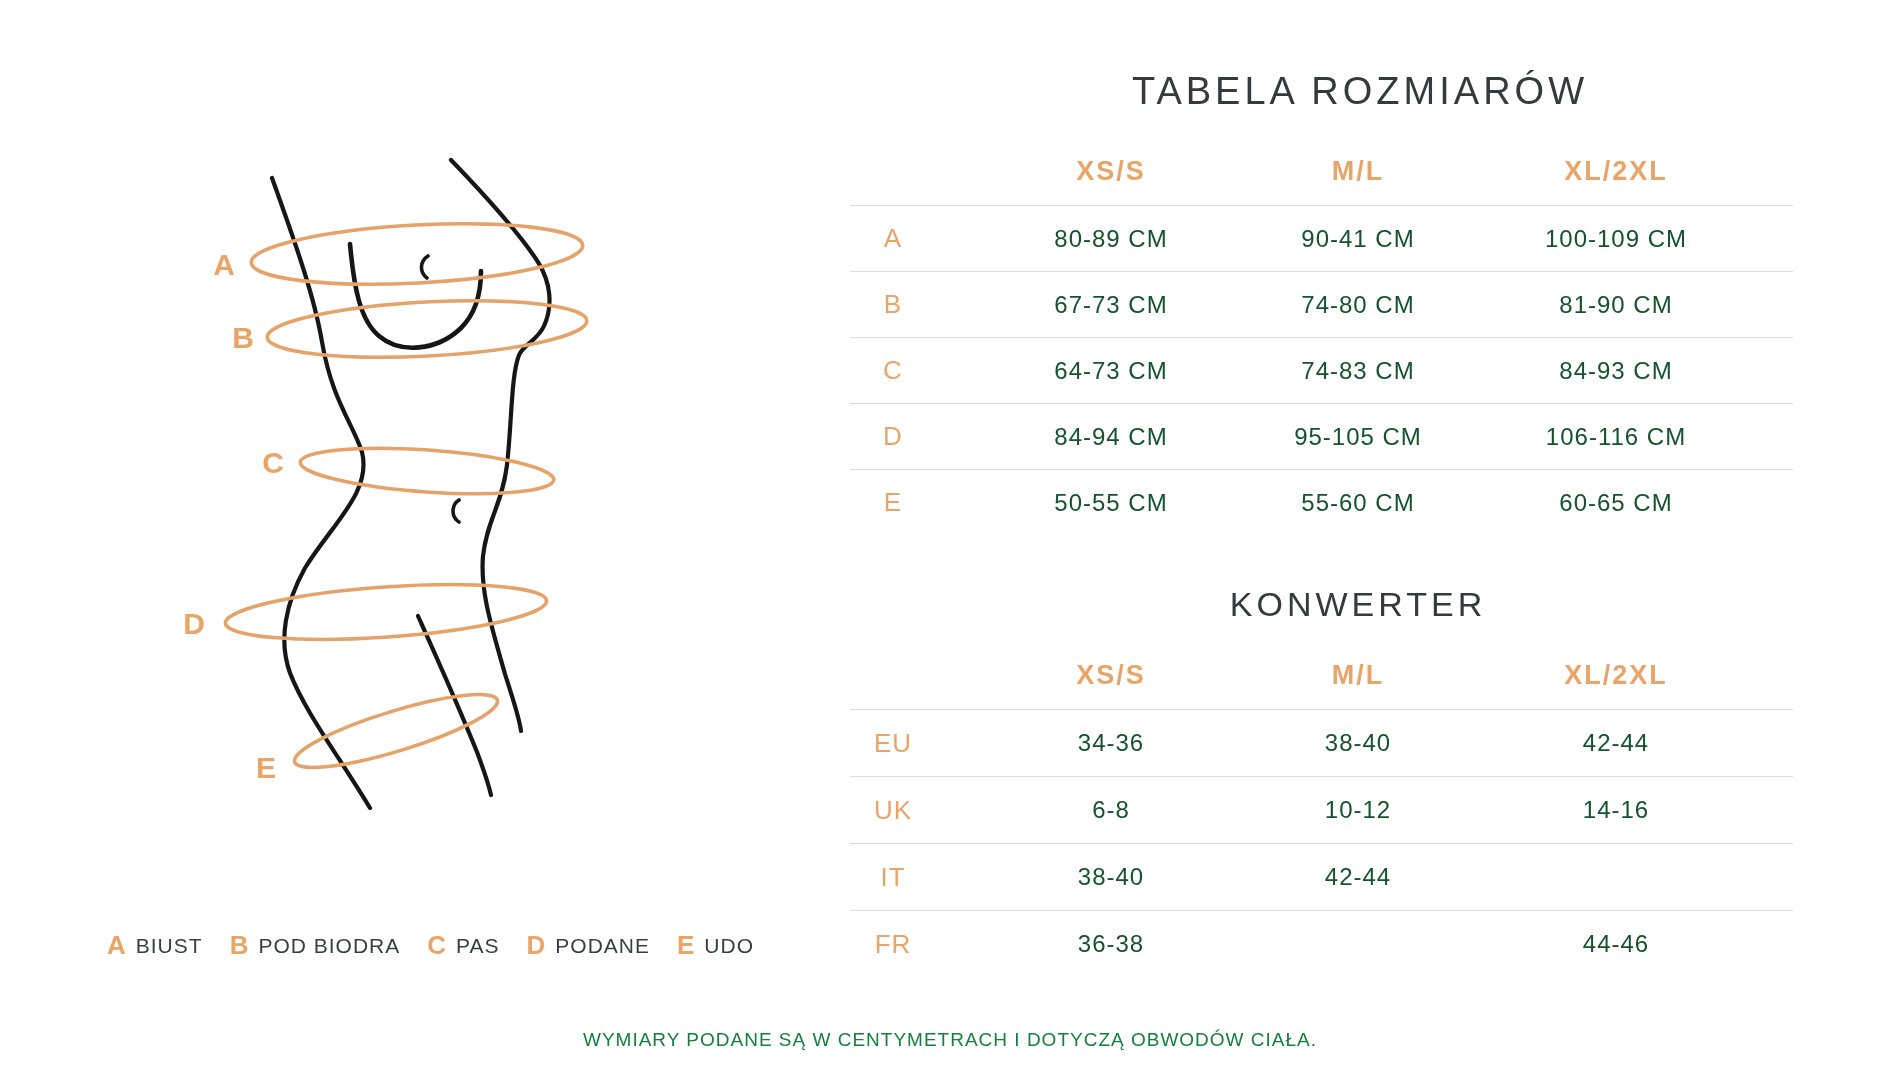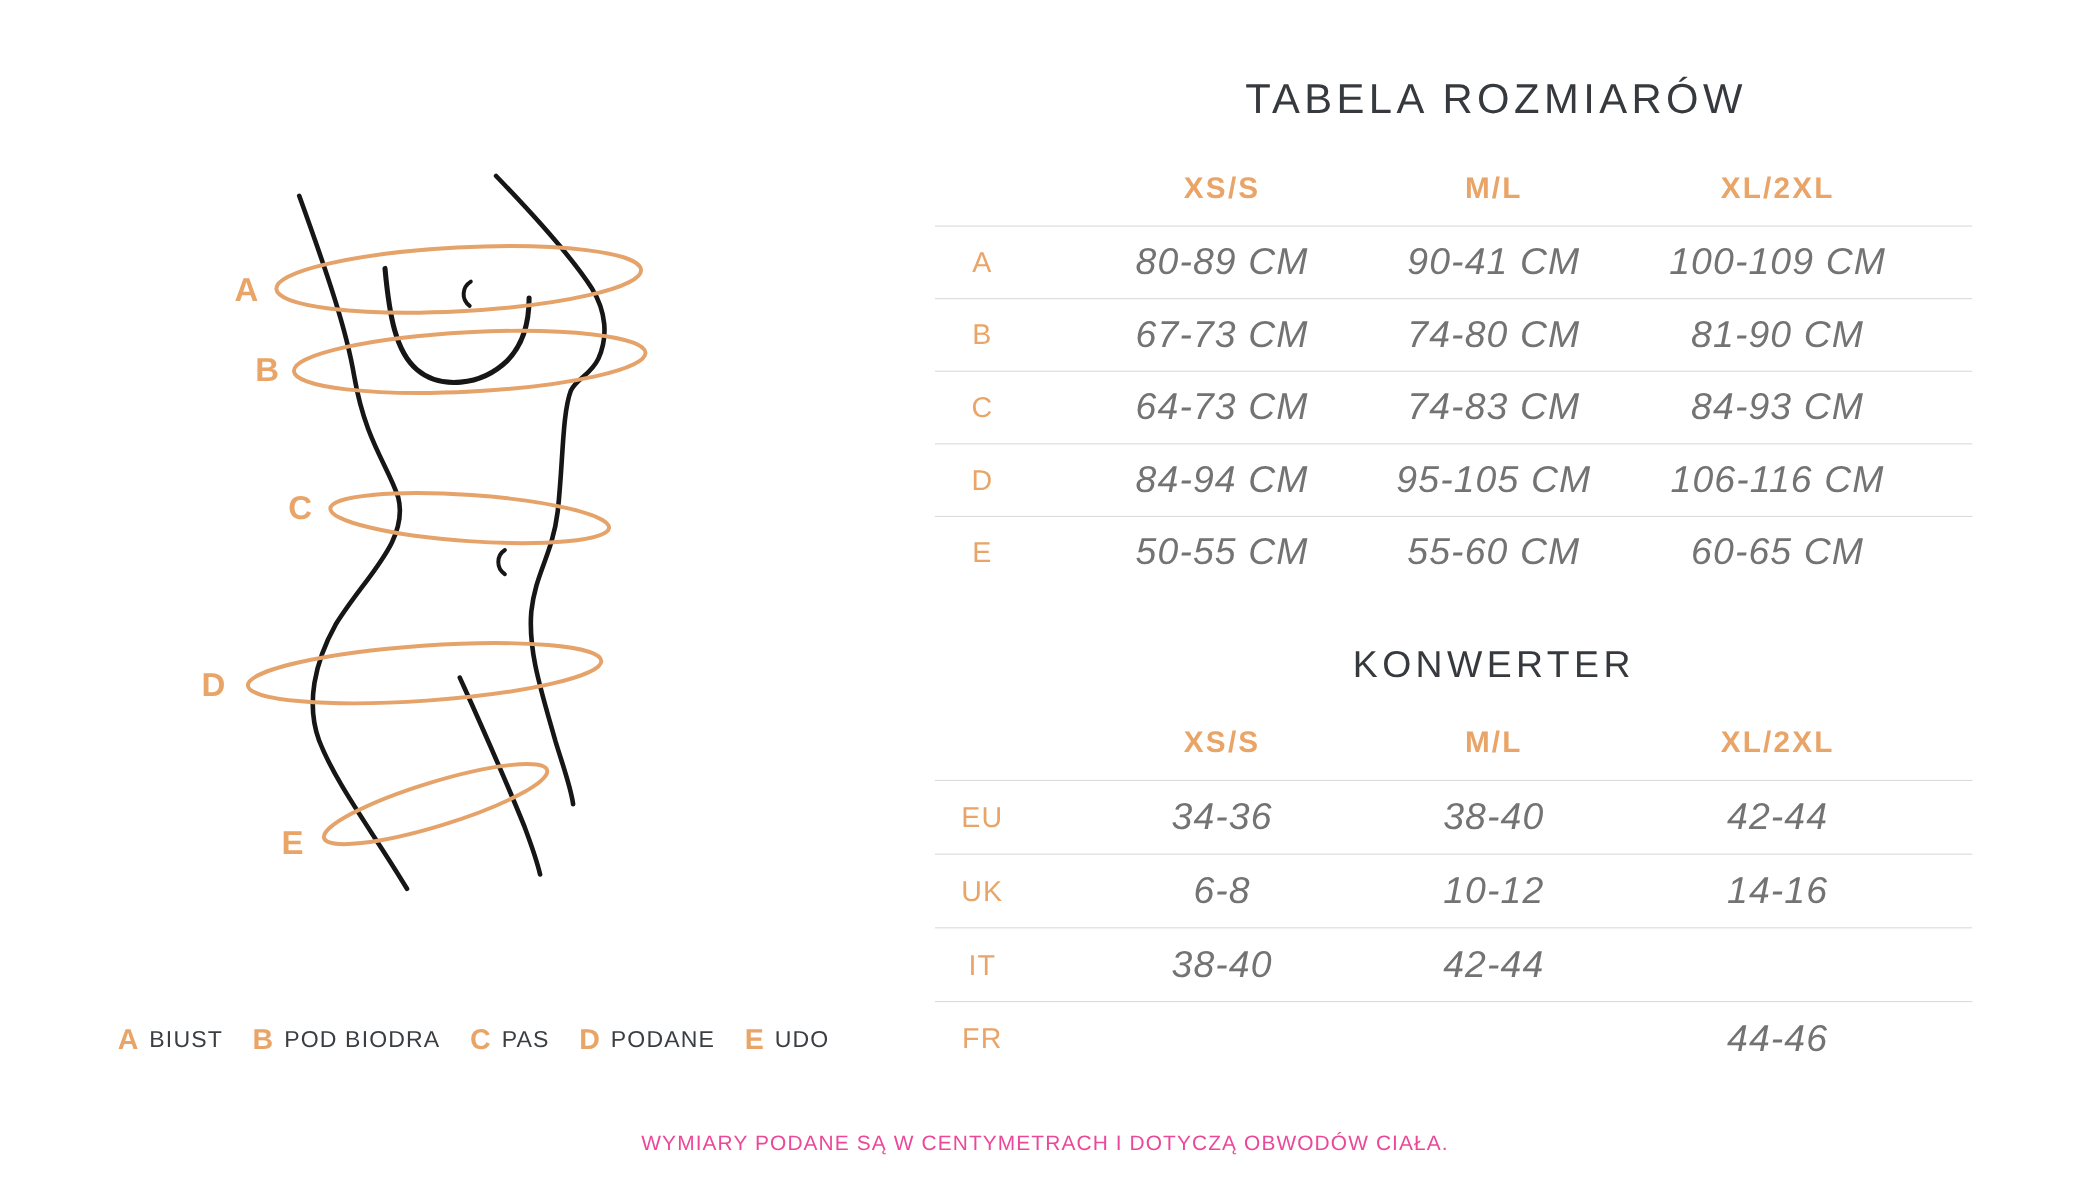--- a/index.html
+++ b/index.html
@@ -56,25 +56,24 @@
     font-weight:700;
     letter-spacing:2px;
   }
   .rowlbl{
     color:var(--accent);
     font-size:26px;
     font-weight:500;
     letter-spacing:1px;
   }
   .val{
-    font-size:34px;
-    letter-spacing:1px;
-    color:#737373;
-    font-weight:300;
-    font-style:italic;
+    font-size:24px;
+    letter-spacing:1px;
+    color:#14532d;
+    font-weight:300;
   }
   
   .figure-wrap{position:absolute;left:150px;top:130px;width:500px;height:720px;}
   .fig-label{
     fill:var(--accent);
     font-family:"Liberation Sans", sans-serif;
     font-size:30px;
     font-weight:600;
   }
   
@@ -98,21 +97,21 @@
     color:#3A3E42;
     font-weight:300;
   }
   
   .footer{
     position:absolute;
     left:0;top:1029px;width:1900px;
     text-align:center;
     font-size:19px;
     letter-spacing:1px;
-    color:#ec4899;
+    color:#15803d;
     font-weight:300;
   }
 </style>
 </head>
 <body>
 
 <div class="canvas">
 
   <div class="figure-wrap">
     <svg width="500" height="720" viewBox="150 130 500 720">
@@ -204,20 +203,21 @@
       <span class="cell c2 val">10-12</span>
       <span class="cell c3 val">14-16</span>
     </div>
     <div class="tr data">
       <span class="cell c0 rowlbl">IT</span>
       <span class="cell c1 val">38-40</span>
       <span class="cell c2 val">42-44</span>
     </div>
     <div class="tr data">
       <span class="cell c0 rowlbl">FR</span>
+      <span class="cell c1 val">36-38</span>
       <span class="cell c3 val">44-46</span>
     </div>
   </div>
 
   <div class="legend">
     <div class="legend-item">
       <span class="legend-letter">A</span>
       <span class="legend-label">BIUST</span>
     </div>
     <div class="legend-item">

